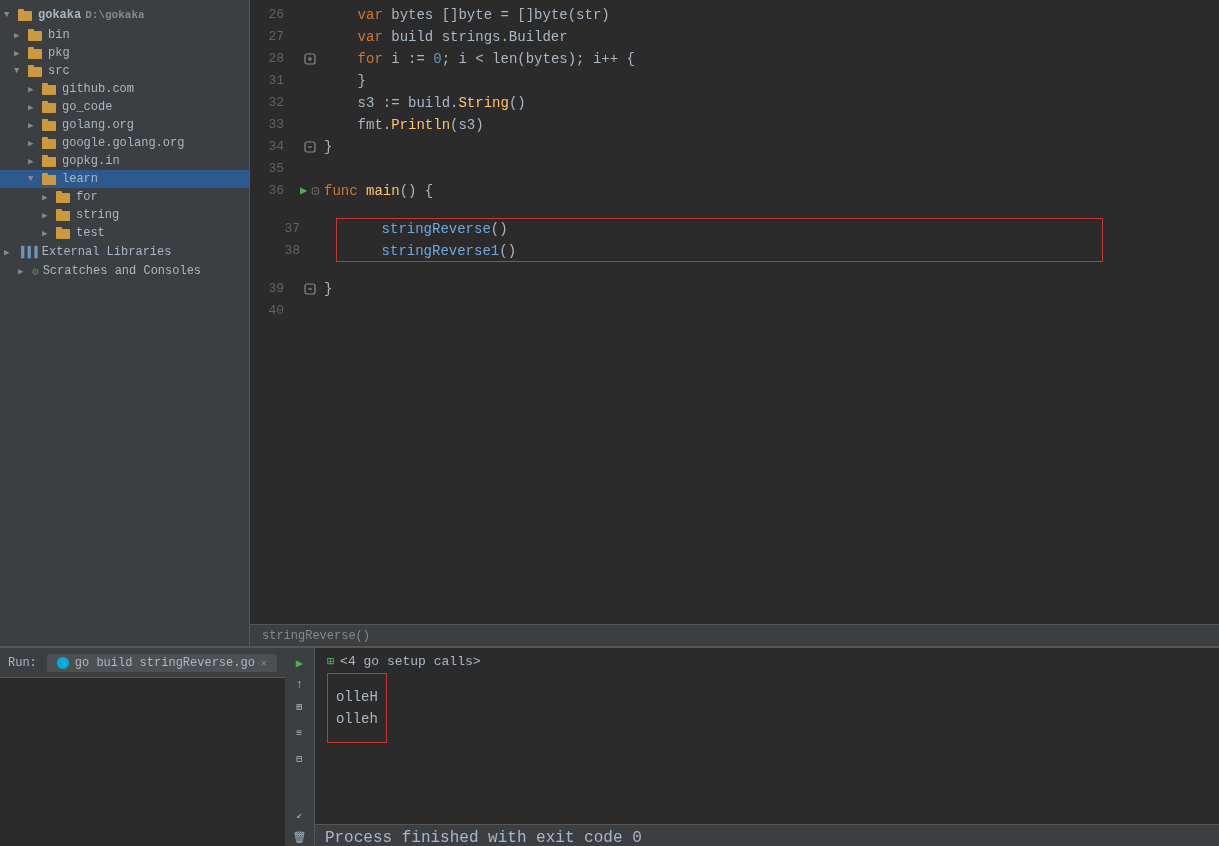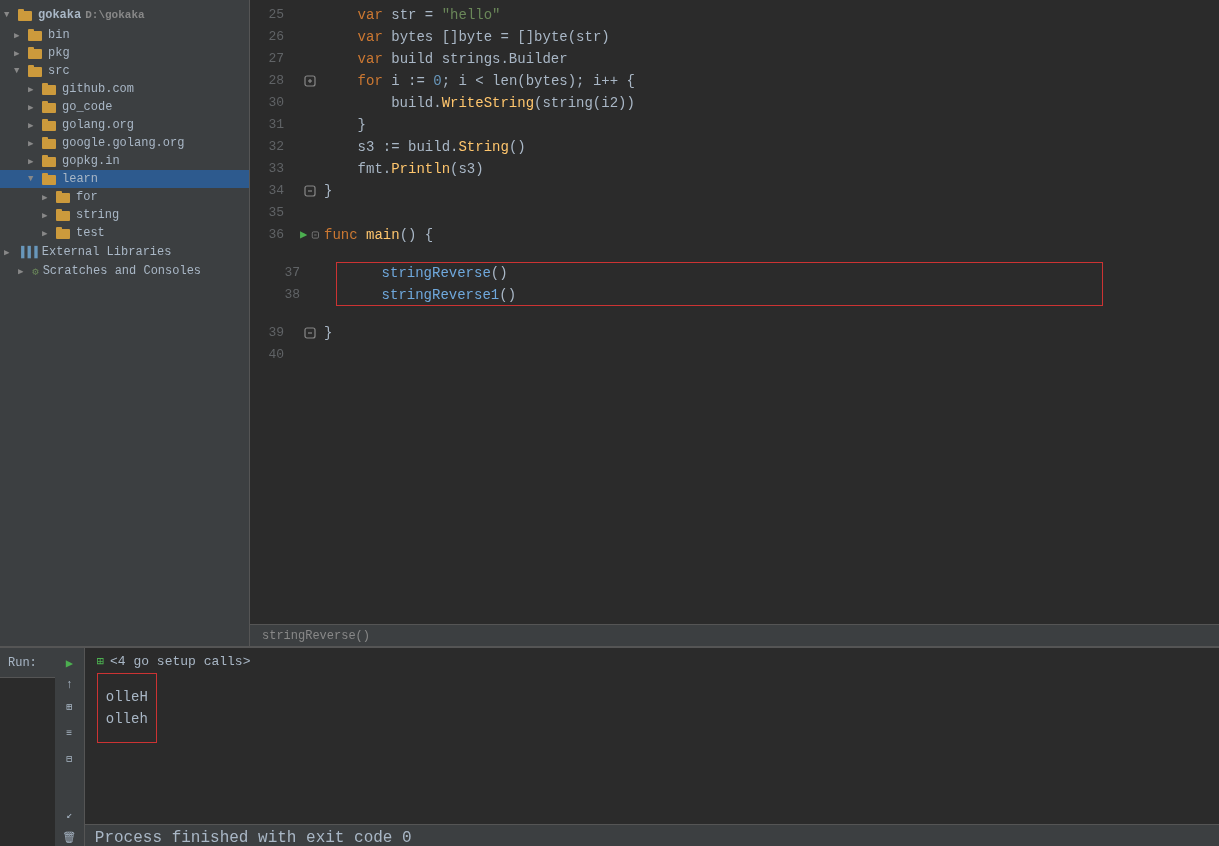--- a/index.html
+++ b/index.html
@@ -469,25 +469,20 @@
       <span class="arrow" style="margin-left:14px;">▶</span>
       <span class="scratch-icon">⚙</span>
       <span>Scratches and Consoles</span>
     </div>
   </div>
 
   <div class="editor-area">
     <div class="code-container">
       <div class="code-lines">
 
-        <div class="code-line">
-          <span class="line-number">25</span>
-          <span class="line-gutter"></span>
-          <span class="line-content">    <span class="kw">var</span> <span class="plain">str</span> <span class="op">=</span> <span class="str">"hello"</span></span>
-        </div>
 
         <div class="code-line">
           <span class="line-number">26</span>
           <span class="line-gutter"></span>
           <span class="line-content">    <span class="kw">var</span> <span class="plain">bytes</span> <span class="plain">[]byte</span> <span class="op">=</span> <span class="plain">[]byte(str)</span></span>
         </div>
 
         <div class="code-line">
           <span class="line-number">27</span>
           <span class="line-gutter"></span>
@@ -500,25 +495,20 @@
             <svg width="14" height="14" viewBox="0 0 14 14">
                 <rect x="2" y="2" width="10" height="10" rx="2" fill="none" stroke="#888" stroke-width="1.2"></rect>
                 <line x1="7" y1="5" x2="7" y2="9" stroke="#888" stroke-width="1.2"></line>
                 <line x1="5" y1="7" x2="9" y2="7" stroke="#888" stroke-width="1.2"></line>
               </svg>
           </span>
           <span class="line-content">    <span class="kw">for</span> <span class="plain">i</span> <span class="op">:=</span> <span class="num">0</span><span class="plain">; i &lt; len(bytes); i++ {</span></span>
         </div>
 
 
-        <div class="code-line">
-          <span class="line-number">30</span>
-          <span class="line-gutter"></span>
-          <span class="line-content">        <span class="plain">build.</span><span class="method">WriteString</span><span class="plain">(string(i2))</span></span>
-        </div>
 
         <div class="code-line">
           <span class="line-number">31</span>
           <span class="line-gutter"></span>
           <span class="line-content">    <span class="plain">}</span></span>
         </div>
 
         <div class="code-line">
           <span class="line-number">32</span>
           <span class="line-gutter"></span>
@@ -597,20 +587,25 @@
     </div>
     <div class="editor-status-bar">
       <span>stringReverse()</span>
     </div>
   </div>
 </div>
 
 <div class="run-panel">
   <div class="run-tabs">
     <span class="run-label">Run:</span>
+    <div class="run-tab">
+      <span class="go-icon"></span>
+      <span>go build stringReverse.go</span>
+      <span class="close-x">✕</span>
+    </div>
   </div>
 
   <div class="run-content">
     <div class="run-sidebar">
       <div class="run-btn green">▶</div>
       <div class="run-btn">↑</div>
       <div class="run-btn" style="font-size:10px;">⊞</div>
       <div class="run-btn" style="font-size:10px; margin-top:4px;">≡</div>
       <div class="run-btn" style="font-size:10px; margin-top:4px;">⊟</div>
       <div class="run-btn" style="font-size:10px; margin-top:auto;">↙</div>

